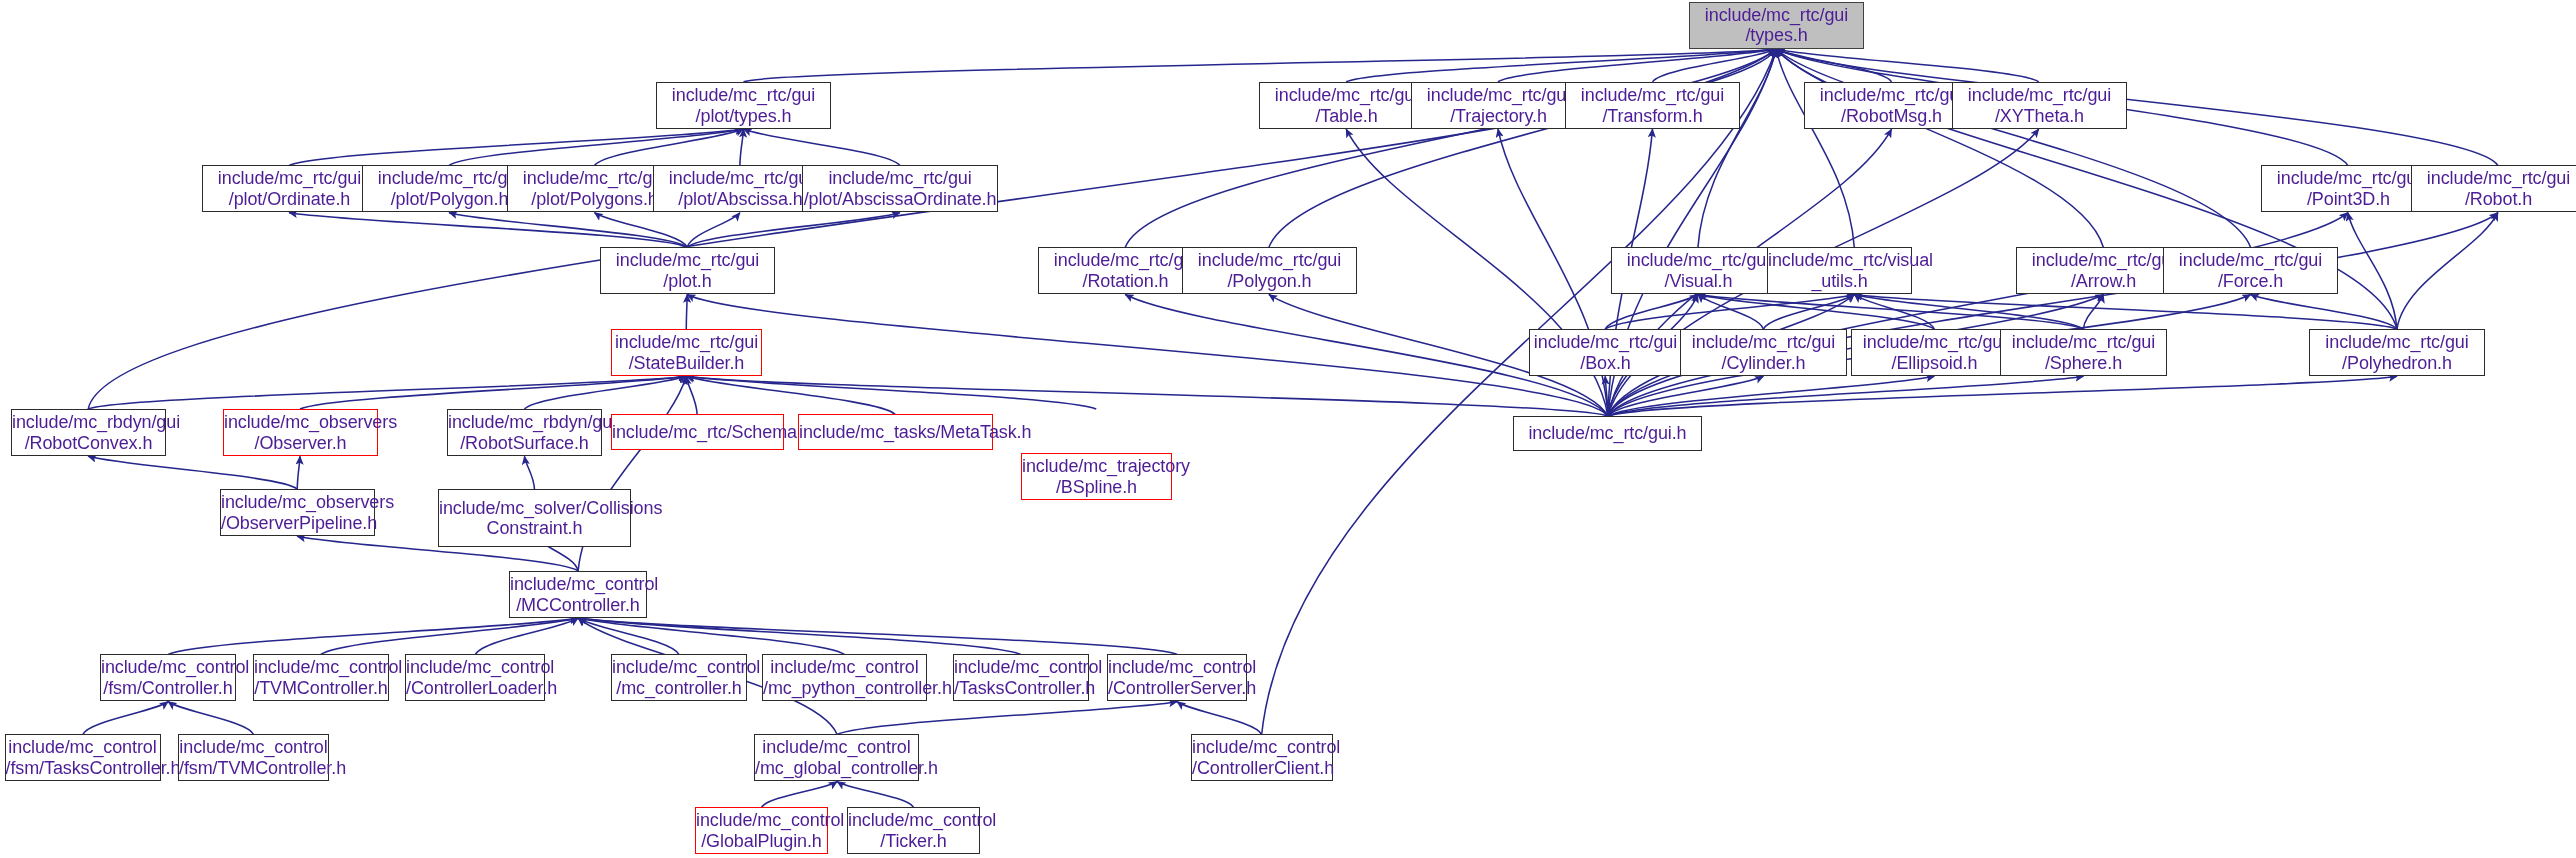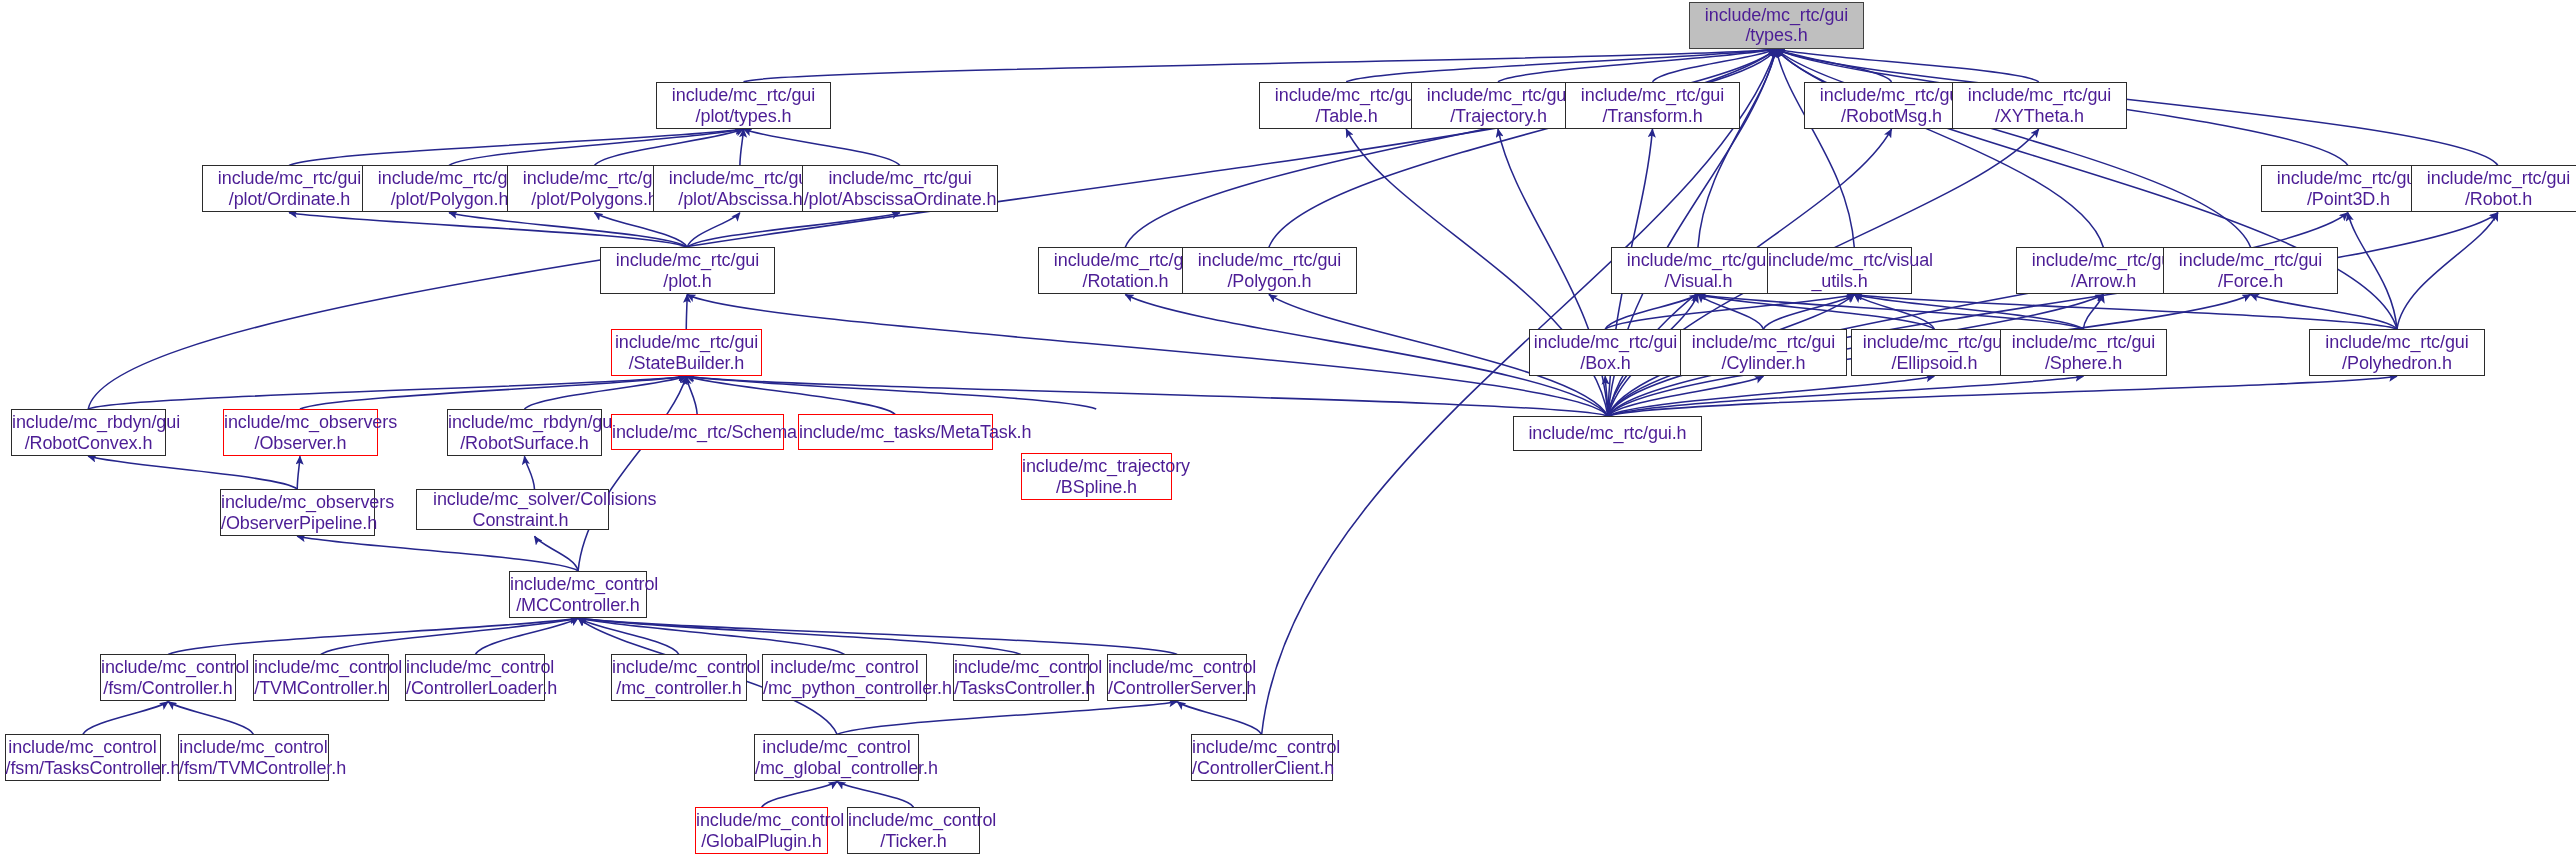--- a/index.html
+++ b/index.html
@@ -195,21 +195,21 @@
 /Observer.h</span></div>
       <div class="node" style="left: 447px; top: 409px; width: 155px; height: 47px;"><span class="lbl">include/mc_rbdyn/gui
 /RobotSurface.h</span></div>
       <div class="node red" style="left: 611px; top: 414px; width: 173px; height: 36px;"><span class="lbl">include/mc_rtc/Schema.h</span></div>
       <div class="node red" style="left: 798px; top: 414px; width: 195px; height: 36px;"><span class="lbl">include/mc_tasks/MetaTask.h</span></div>
       <div class="node red" style="left: 1021px; top: 409px; width: 151px; height: 47px; margin-top: 44px;"><span class="lbl">include/mc_trajectory
 /BSpline.h</span></div>
       <div class="node" style="left: 1513px; top: 416px; width: 189px; height: 35px;"><span class="lbl">include/mc_rtc/gui.h</span></div>
       <div class="node" style="left: 220px; top: 489px; width: 155px; height: 47px;"><span class="lbl">include/mc_observers
 /ObserverPipeline.h</span></div>
-      <div class="node" style="left: 416px; top: 489px; width: 193px; height: 41px; padding-left: 16px;"><span class="lbl">include/mc_solver/Collisions
+      <div class="node" style="left: 438px; top: 489px; width: 193px; height: 58px;"><span class="lbl">include/mc_solver/Collisions
 Constraint.h</span></div>
       <div class="node" style="left: 509px; top: 571px; width: 138px; height: 47px;"><span class="lbl">include/mc_control
 /MCController.h</span></div>
       <div class="node" style="left: 100px; top: 654px; width: 136px; height: 47px;"><span class="lbl">include/mc_control
 /fsm/Controller.h</span></div>
       <div class="node" style="left: 253px; top: 654px; width: 136px; height: 47px;"><span class="lbl">include/mc_control
 /TVMController.h</span></div>
       <div class="node" style="left: 405px; top: 654px; width: 140px; height: 47px;"><span class="lbl">include/mc_control
 /ControllerLoader.h</span></div>
       <div class="node" style="left: 611px; top: 654px; width: 136px; height: 47px;"><span class="lbl">include/mc_control

